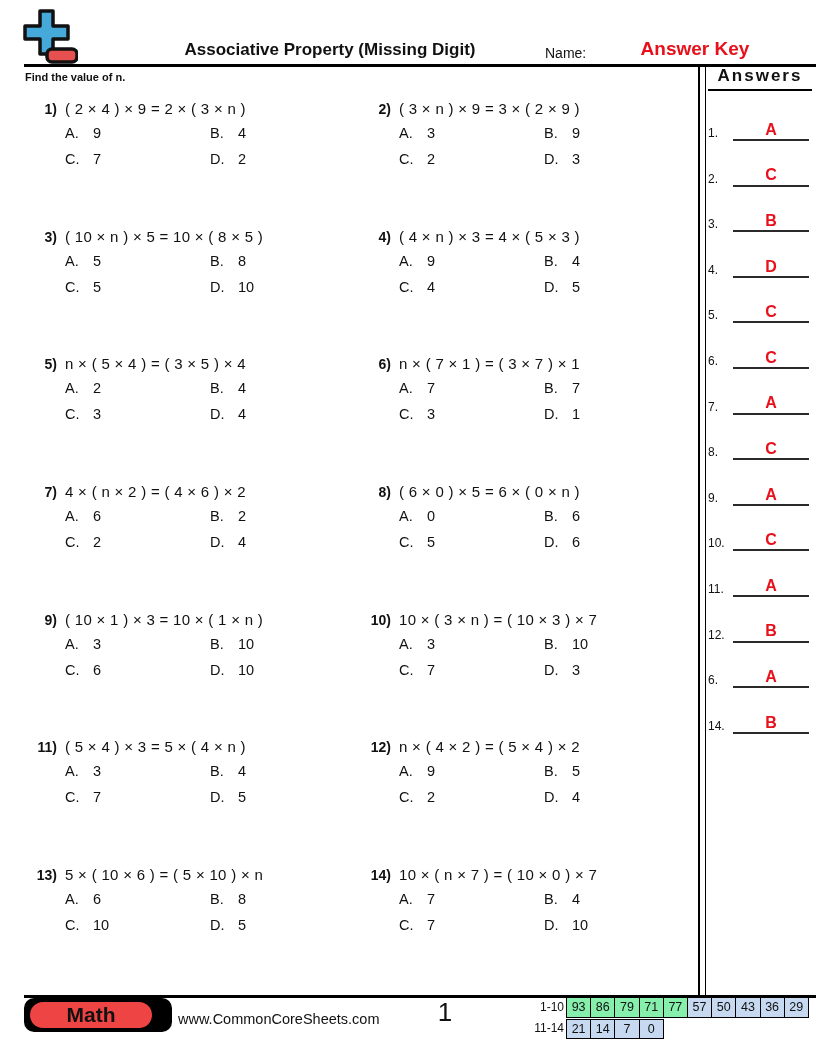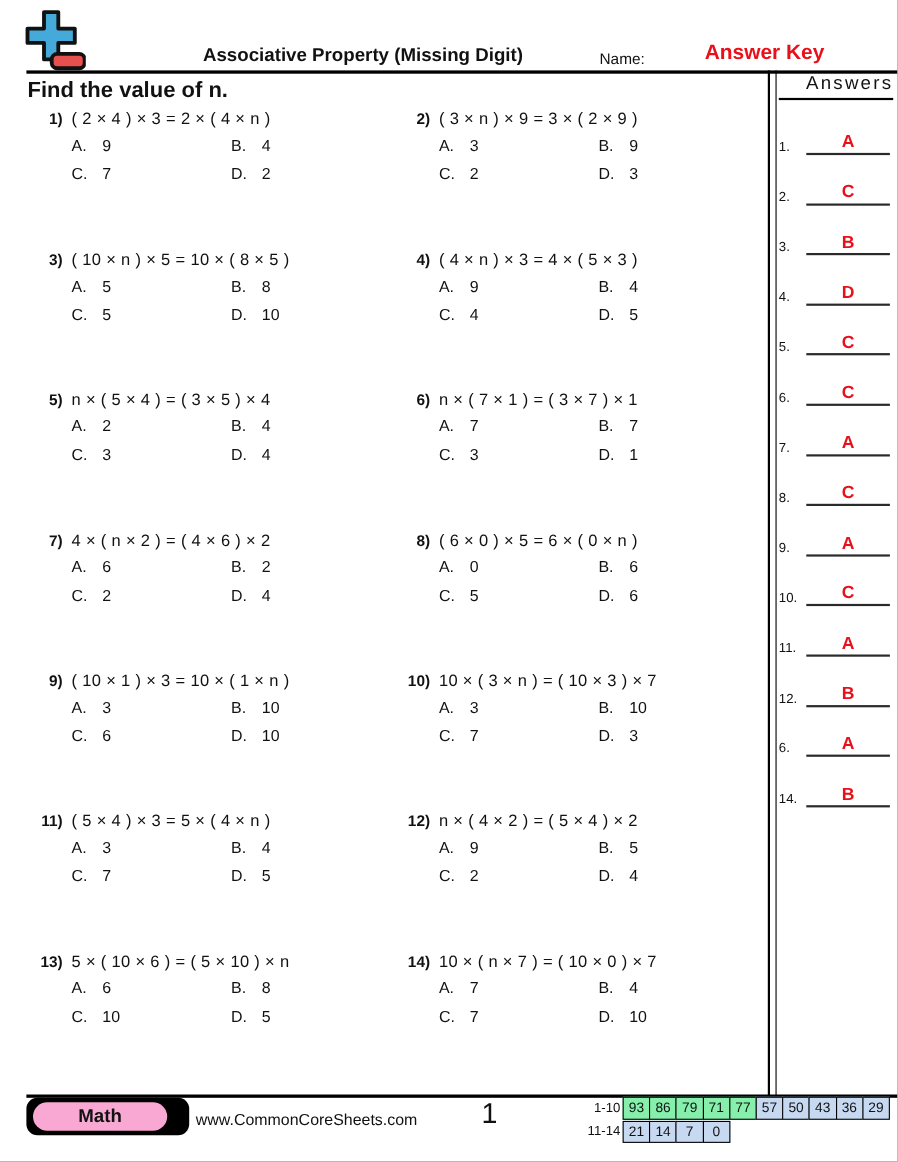--- a/index.html
+++ b/index.html
@@ -16,49 +16,49 @@
     font-family:"Liberation Sans","DejaVu Sans",sans-serif;color:var(--ink);overflow:hidden;
   }
   
   .logo{position:absolute;left:20px;top:8px;}
   .doc-title{position:absolute;left:110px;top:40px;width:440px;text-align:center;
     font-size:17px;font-weight:bold;}
   .name-label{position:absolute;left:545px;top:45px;font-size:14px;}
   .answer-key{position:absolute;left:600px;top:38px;width:190px;text-align:center;
     font-size:19px;font-weight:bold;color:var(--accent-red);}
   .header-line{position:absolute;left:24px;right:0;top:64px;height:3px;background:#000;}
-  .instruction{position:absolute;left:25px;top:71px;font-size:20px;font-weight:bold;}
+  .instruction{position:absolute;left:25px;top:71px;font-size:11px;font-weight:bold;}
   
   .problems{position:absolute;left:25px;top:100px;width:668px;
     display:grid;grid-template-columns:334px 334px;grid-auto-rows:127.7px;}
   .problem{padding-right:10px;}
   .p-line{display:flex;align-items:baseline;font-size:15px;}
   .p-num{width:32px;text-align:right;font-weight:bold;font-size:14px;flex:none;margin-right:8px;}
   .p-eq{letter-spacing:.3px;}
   .p-choices{margin:8px 0 0 40px;display:grid;grid-template-columns:145px 160px;row-gap:10px;
     font-size:14.5px;}
   .c-l{display:inline-block;width:28px;}
   
   .v-line{position:absolute;top:64px;height:933px;width:1.5px;background:#000;}
   .v-line.one{left:698px;} .v-line.two{left:704.5px;}
   .answers-panel{position:absolute;left:708px;top:66px;width:104px;}
-  .answers-title{font-size:17px;font-weight:normal;letter-spacing:2px;text-align:right;
+  .answers-title{font-size:17px;font-weight:bold;letter-spacing:2px;text-align:center;
     border-bottom:2.5px solid #000;padding-bottom:3px;}
   .ans-list{margin-top:22px;}
   .ans-item{display:flex;align-items:flex-end;height:28px;margin-bottom:17.6px;}
   .ans-num{width:25px;font-size:12px;flex:none;padding-bottom:1px;}
   .ans-blank{flex:1;border-bottom:2px solid #2a2a2a;text-align:center;margin-right:3px;}
   .ans-letter{color:var(--accent-red);font-weight:bold;font-size:16px;line-height:1.2;}
   
   .footer-line{position:absolute;left:24px;right:0;top:995px;height:2.5px;background:#000;}
   .math-badge{position:absolute;left:24px;top:998px;width:148px;height:34px;background:#000;
     border-radius:10px;}
-  .math-pill{position:absolute;left:6px;top:4px;right:20px;bottom:4px;background:#f9a8d4;
+  .math-pill{position:absolute;left:6px;top:4px;right:20px;bottom:4px;background:#ef4444;
     border-radius:13px;display:flex;align-items:center;justify-content:center;
-    font-size:17px;font-weight:bold;}
+    font-size:21px;font-weight:bold;}
   .website{position:absolute;left:178px;top:1011px;font-size:14.5px;}
   .page-num{position:absolute;left:400px;top:997px;width:90px;text-align:center;font-size:26px;}
   .score-table{position:absolute;left:524px;top:997px;font-size:12.5px;}
   .score-row{display:flex;align-items:flex-end;}
   .score-label{width:40px;text-align:right;margin-right:3px;line-height:21px;font-size:12px;flex:none;}
   .cell{width:25.2px;height:21px;line-height:19px;text-align:center;border:1px solid #000;
     margin-left:-1px;background:#86efac;flex:none;}
   .score-row.second .cell{height:20px;line-height:18px;}
   .cell.blue{background:var(--cell-blue);}
 </style>
@@ -77,21 +77,21 @@
   <div class="name-label">Name:</div>
   <div class="answer-key">Answer Key</div>
   <div class="header-line"></div>
   <div class="instruction">Find the value of n.</div>
 
   <div class="problems">
 
     <div class="problem">
       <div class="p-line">
           <span class="p-num">1)</span>
-          <span class="p-eq">( 2 × 4 ) × 3 = 2 × ( 4 × n )</span>
+          <span class="p-eq">( 2 × 4 ) × 9 = 2 × ( 3 × n )</span>
         </div>
       <div class="p-choices">
         <div><span class="c-l">A.</span><span>9</span></div>
         <div><span class="c-l">B.</span><span>4</span></div>
         <div><span class="c-l">C.</span><span>7</span></div>
         <div><span class="c-l">D.</span><span>2</span></div>
       </div>
     </div>
 
     <div class="problem">

